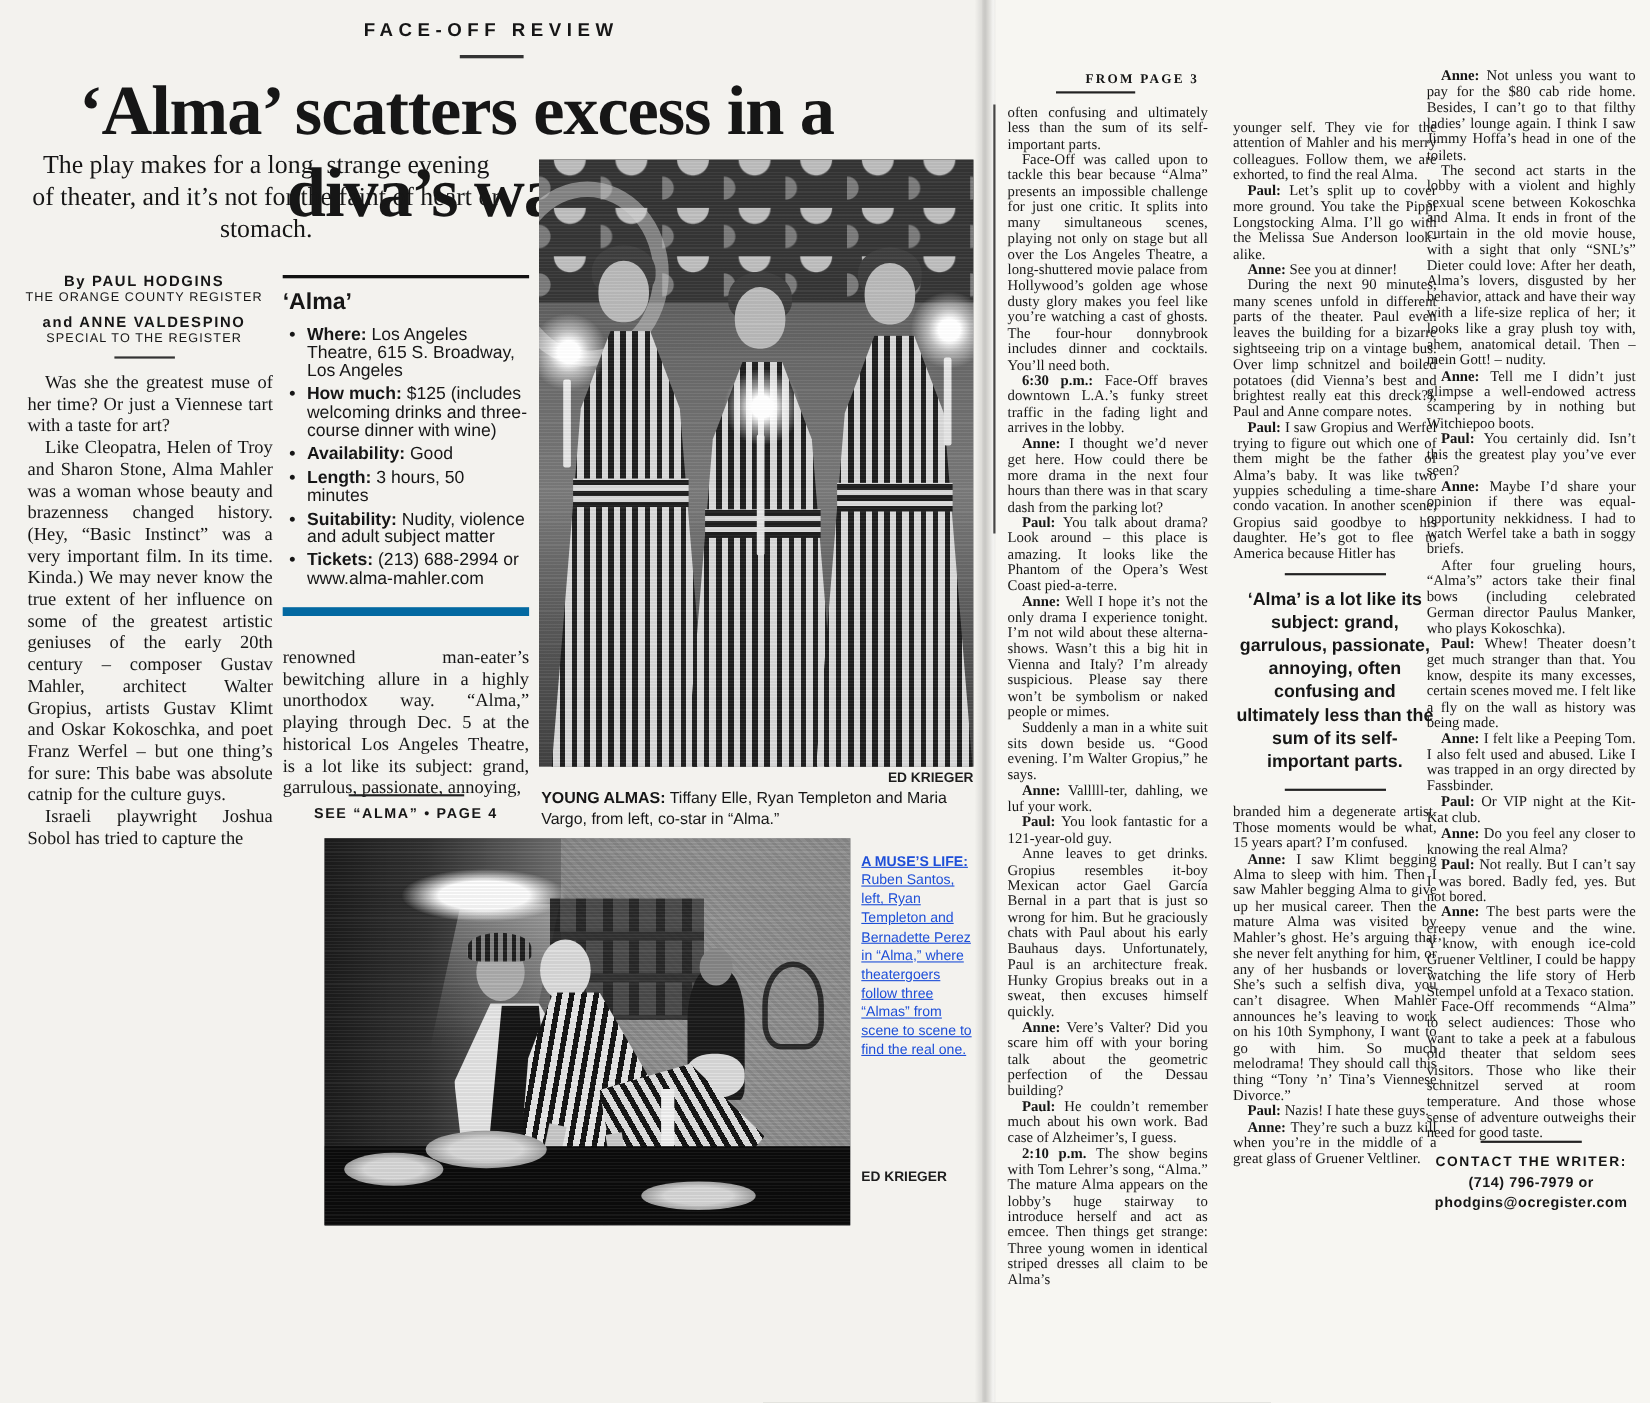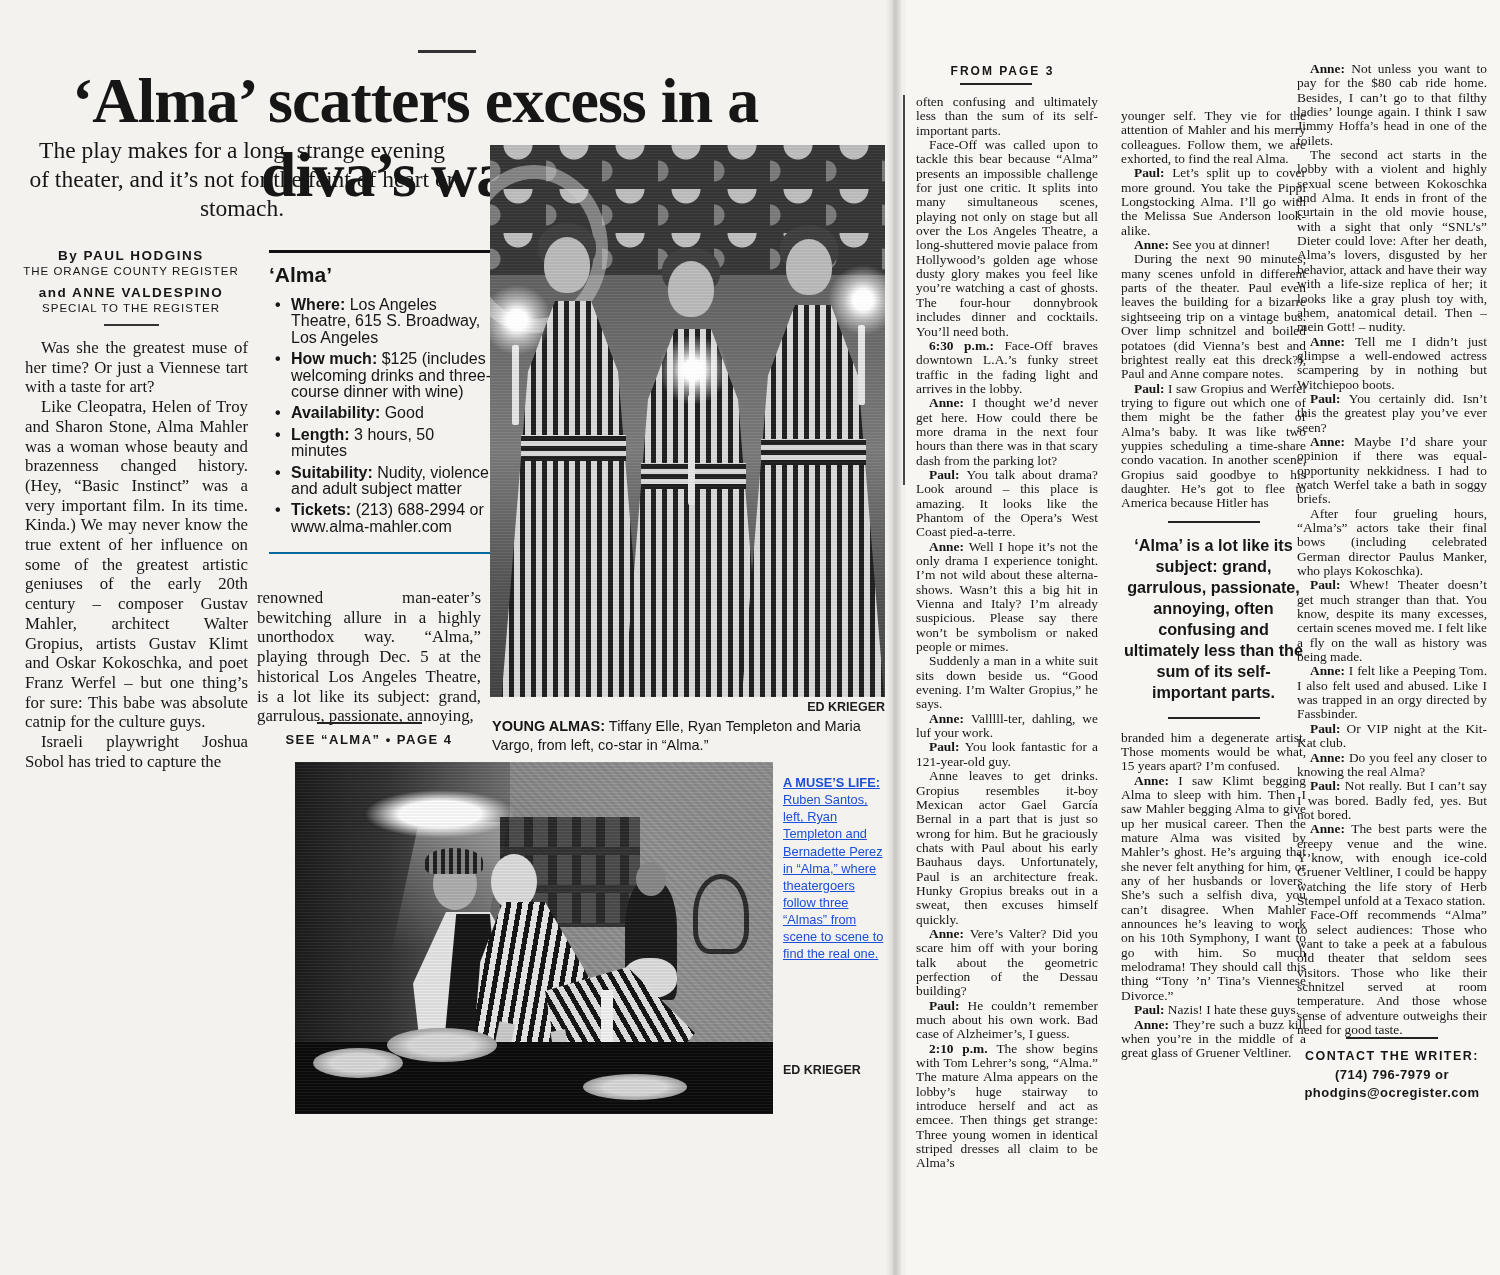--- a/index.html
+++ b/index.html
@@ -25,21 +25,21 @@
   .by-name{font-weight:bold;font-size:13.5px;letter-spacing:1.5px;margin:2px 0;}
   .by-org{font-size:11.5px;letter-spacing:1px;margin:2px 0 8px;}
   .by-rule{width:55px;height:2px;background:#333;margin:10px auto 0;}
 
   .body-col p{margin:0;text-align:justify;text-indent:16px;}
   .body-col p.noindent{text-indent:0;}
   .col1-left{position:absolute;left:25px;top:338px;width:223px;font-size:16.8px;line-height:19.7px;}
   .col2-left{position:absolute;left:257px;top:588px;width:224px;font-size:16.8px;line-height:19.7px;}
 
   .infobox{position:absolute;left:257px;top:250px;width:224px;border-top:3px solid #111;
-           border-bottom:2px solid #0369a1;padding:8px 0 12px;font-family:"Liberation Sans",sans-serif;margin-left:12px;}
+           border-bottom:8px solid #0369a1;padding:8px 0 12px;font-family:"Liberation Sans",sans-serif;}
   .infobox-title{font-weight:bold;font-size:21px;margin:2px 0 10px;}
   .infobox p{position:relative;margin:0 0 5px;padding-left:22px;font-size:16px;line-height:16.4px;text-indent:0;}
   .infobox p::before{content:"•";position:absolute;left:6px;top:0;font-weight:bold;}
 
   .jumpline{position:absolute;left:257px;top:722px;width:224px;text-align:center;}
   .jump-rule{width:105px;height:2px;background:#222;margin:0 auto 8px;}
   .jump-text{font-family:"Liberation Sans",sans-serif;font-weight:bold;font-size:13px;letter-spacing:1.5px;}
 
   .credit{font-family:"Liberation Sans",sans-serif;font-weight:bold;font-size:12.5px;color:#1d1d1d;}
   .credit1{position:absolute;left:490px;top:700px;width:395px;text-align:right;}
@@ -107,22 +107,22 @@
             border-radius:40% 40% 10% 10%;}
   .p2-bgwom-head{position:absolute;left:341px;top:100px;width:30px;height:34px;border-radius:50%;background:#8f8778;}
   .p2-bag{position:absolute;left:328px;top:196px;width:54px;height:40px;border-radius:45%;background:#ddd6c8;}
   .p2-sconce{position:absolute;left:398px;top:112px;width:46px;height:70px;border:5px solid #35302a;
             border-radius:50% 50% 30% 30%;background:rgba(0,0,0,0);}
   .p2-table{position:absolute;left:0;bottom:0;width:100%;height:72px;background:#17150f;}
   .p2-plate{position:absolute;border-radius:50%;background:radial-gradient(closest-side,#d9d2c2 0 60%,#a59d8e 100%);}
   .p2-candle{position:absolute;left:306px;top:228px;width:12px;height:96px;background:#efeadd;}
   .p2-grain{position:absolute;inset:0;
         background:repeating-linear-gradient(0deg,rgba(255,255,255,.05) 0 1px,rgba(0,0,0,.05) 1px 3px);}
-  .frompage{position:absolute;left:915px;top:64px;width:175px;text-align:center;
-            font-family:Liberation Sans, sans-serif;font-weight:bold;font-size:12px;letter-spacing:2px;}
+  .frompage{position:absolute;left:915px;top:64px;width:175px;text-align:right;
+            font-family:Liberation Serif, serif;font-weight:bold;font-size:12px;letter-spacing:2px;}
   .frompage-rule{position:absolute;left:960px;top:83px;width:72px;height:2px;background:#222;}
 
   .rcol{position:absolute;font-size:13.4px;line-height:14.35px;}
   .rcol p{margin:0;text-align:justify;text-indent:13px;}
   .rcol p.noindent{text-indent:0;}
   .rcol1{left:916px;top:95px;width:182px;}
   .rcol2{left:1105px;top:93px;width:185px;}
   .rcol3{left:1297px;top:62px;width:190px;}
 
   .pullquote{margin:10px 0 12px;text-align:center;}
@@ -135,20 +135,21 @@
   .contact-line{font-size:13px;letter-spacing:.5px;margin:0 0 4px;}
   b.lead{font-family:inherit;}
 </style>
 </head>
 <body>
 
 <div class="canvas">
 
   <div class="page-left">
 
+    <div class="kicker">FACE-OFF REVIEW</div>
     <div class="kicker-rule"></div>
 
     <h1 class="headline-left" style="margin:0;">‘Alma’ scatters excess in a diva’s wake</h1>
 
     <div class="deck">The play makes for a long, strange evening of theater, and it’s not for the faint of heart or stomach.</div>
 
     <div class="byline">
       <div class="by-name">By PAUL HODGINS</div>
       <div class="by-org">THE ORANGE COUNTY REGISTER</div>
       <div class="by-name">and ANNE VALDESPINO</div>

